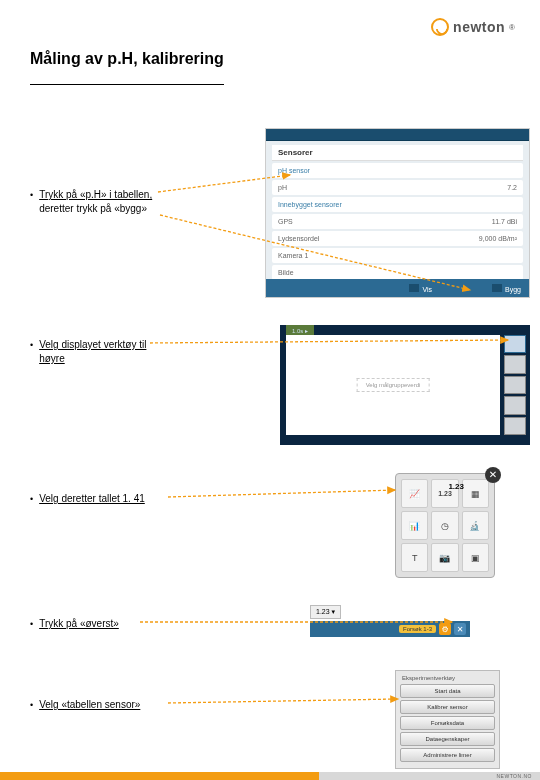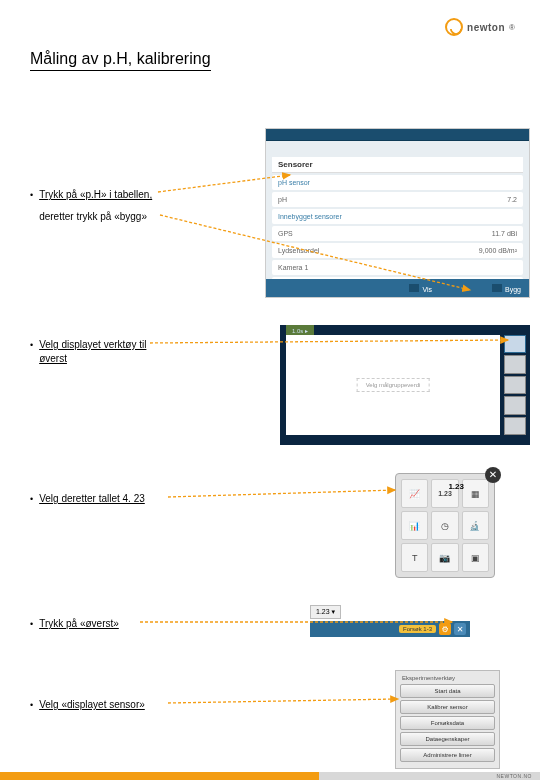--- a/index.html
+++ b/index.html
@@ -30,30 +30,30 @@
     content: '';
     position: absolute;
     width: 8px; height: 8px;
     border: 2px solid #f39c12;
     border-radius: 50%;
     border-top-color: transparent;
     border-left-color: transparent;
     top: 3px; left: 3px;
     transform: rotate(45deg);
   }
-  .logo-text { font-size: 10px; font-weight: 600; color: #555; letter-spacing: 0.5px; }
+  .logo-text { font-size: 14px; font-weight: 600; color: #555; letter-spacing: 0.5px; }
   .logo-r { font-size: 8px; vertical-align: super; }
   .title {
     position: absolute;
     top: 50px;
     left: 30px;
     font-size: 16px;
-    font-weight: 400;
+    font-weight: 700;
     border-bottom: 1px solid #000;
-    padding-bottom: 2px;
+    padding-bottom: 16px;
   }
   .bullet-row {
     position: absolute;
     left: 30px;
     font-size: 10px;
     display: flex;
     align-items: flex-start;
     gap: 6px;
     max-width: 180px;
   }
@@ -63,21 +63,21 @@
   
   .shot1 {
     position: absolute;
     top: 128px; left: 265px;
     width: 265px; height: 170px;
     background: #e8eef2;
     border: 1px solid #ccc;
   }
   .shot1 .topbar { height: 12px; background: #1a4d6e; border-bottom: 1px solid #0d3a56; }
   .shot1 .hdr {
-    background: #fff; margin: 16px 6px 2px 6px; padding: 3px 6px;
+    background: #fff; margin: 4px 6px 2px 6px; padding: 3px 6px;
     font-size: 8px; font-weight: bold; color: #333;
     border-bottom: 1px solid #ddd;
   }
   .shot1 .row {
     background: #fff; margin: 2px 6px; padding: 4px 6px;
     font-size: 7px; color: #666;
     display: flex; justify-content: space-between;
     border-radius: 2px;
   }
   .shot1 .row.blue { color: #3b7fa8; }
@@ -201,45 +201,45 @@
   <span class="logo-text">newton</span>
   <span class="logo-r">®</span>
 </div>
 
 <h1 class="title">Måling av p.H, kalibrering</h1>
 
 <div class="bullet-row" style="top:188px">
   <span class="dot">•</span>
   <span class="txt">
     <span>Trykk på «p.H» i tabellen,</span><br>
-    <span style="display:inline-block;margin-top:8px">deretter trykk på «bygg»</span>
+    <span style="display:inline-block;">deretter trykk på «bygg»</span>
   </span>
 </div>
 
 <div class="bullet-row" style="top:338px">
   <span class="dot">•</span>
   <span class="txt">
     <span>Velg displayet verktøy til</span><br>
-    <span>øverst</span>
+    <span>høyre</span>
   </span>
 </div>
 
 <div class="bullet-row" style="top:492px">
   <span class="dot">•</span>
-  <span class="txt">Velg deretter tallet 4. 23</span>
+  <span class="txt">Velg deretter tallet 1. 41</span>
 </div>
 
 <div class="bullet-row" style="top:617px">
   <span class="dot">•</span>
   <span class="txt">Trykk på «øverst»</span>
 </div>
 
 <div class="bullet-row" style="top:698px">
   <span class="dot">•</span>
-  <span class="txt">Velg «displayet sensor»</span>
+  <span class="txt">Velg «tabellen sensor»</span>
 </div>
 
 <div class="shot1">
   <div class="topbar"></div>
   <div class="hdr">Sensorer</div>
   <div class="row blue">
       <span>pH sensor</span>
       <span></span>
     </div>
   <div class="row">

